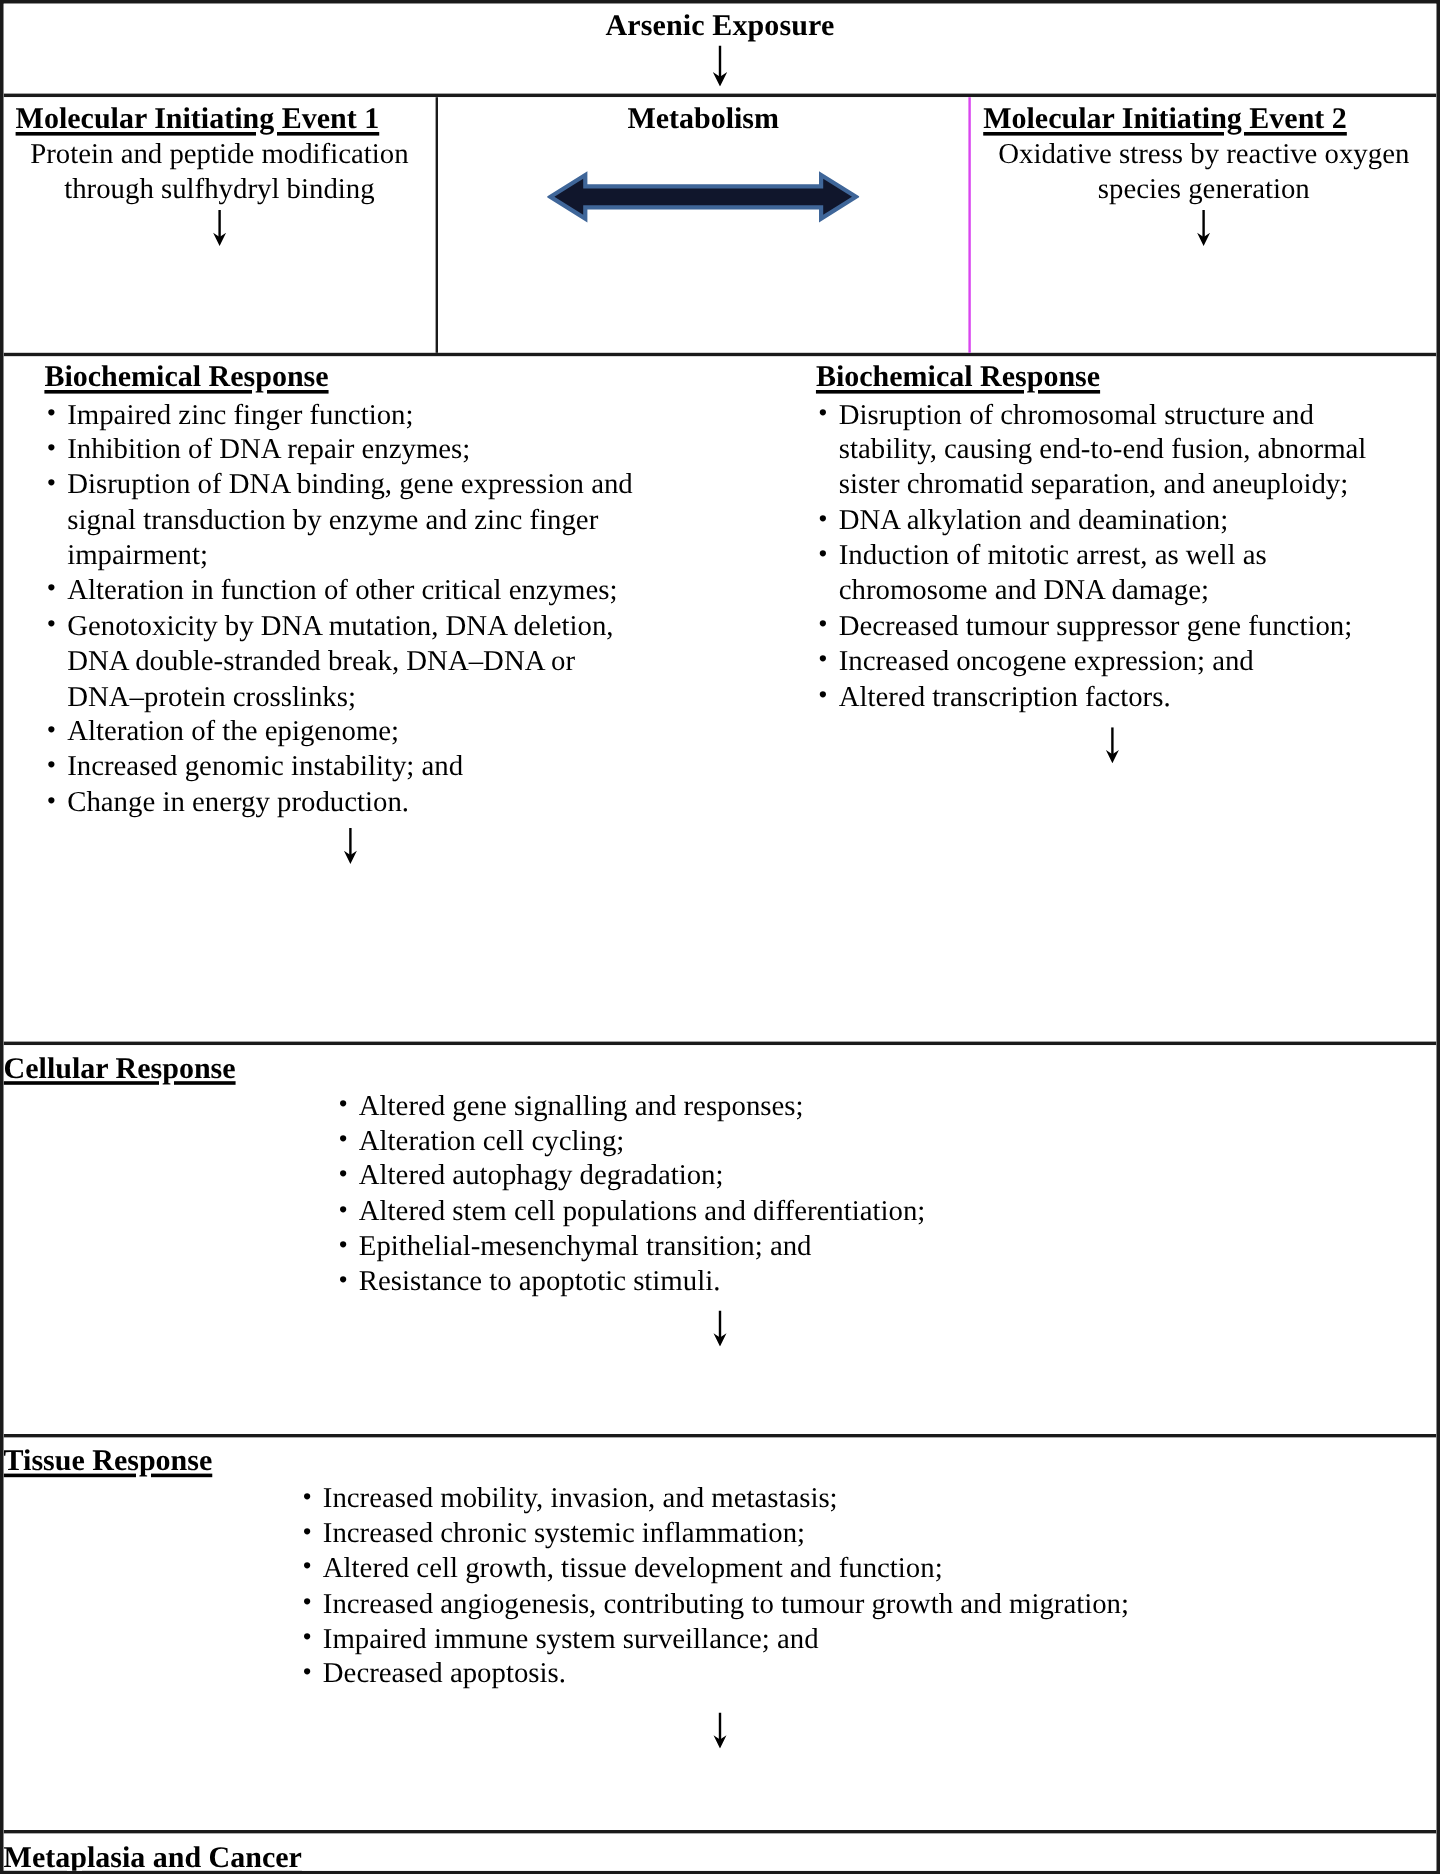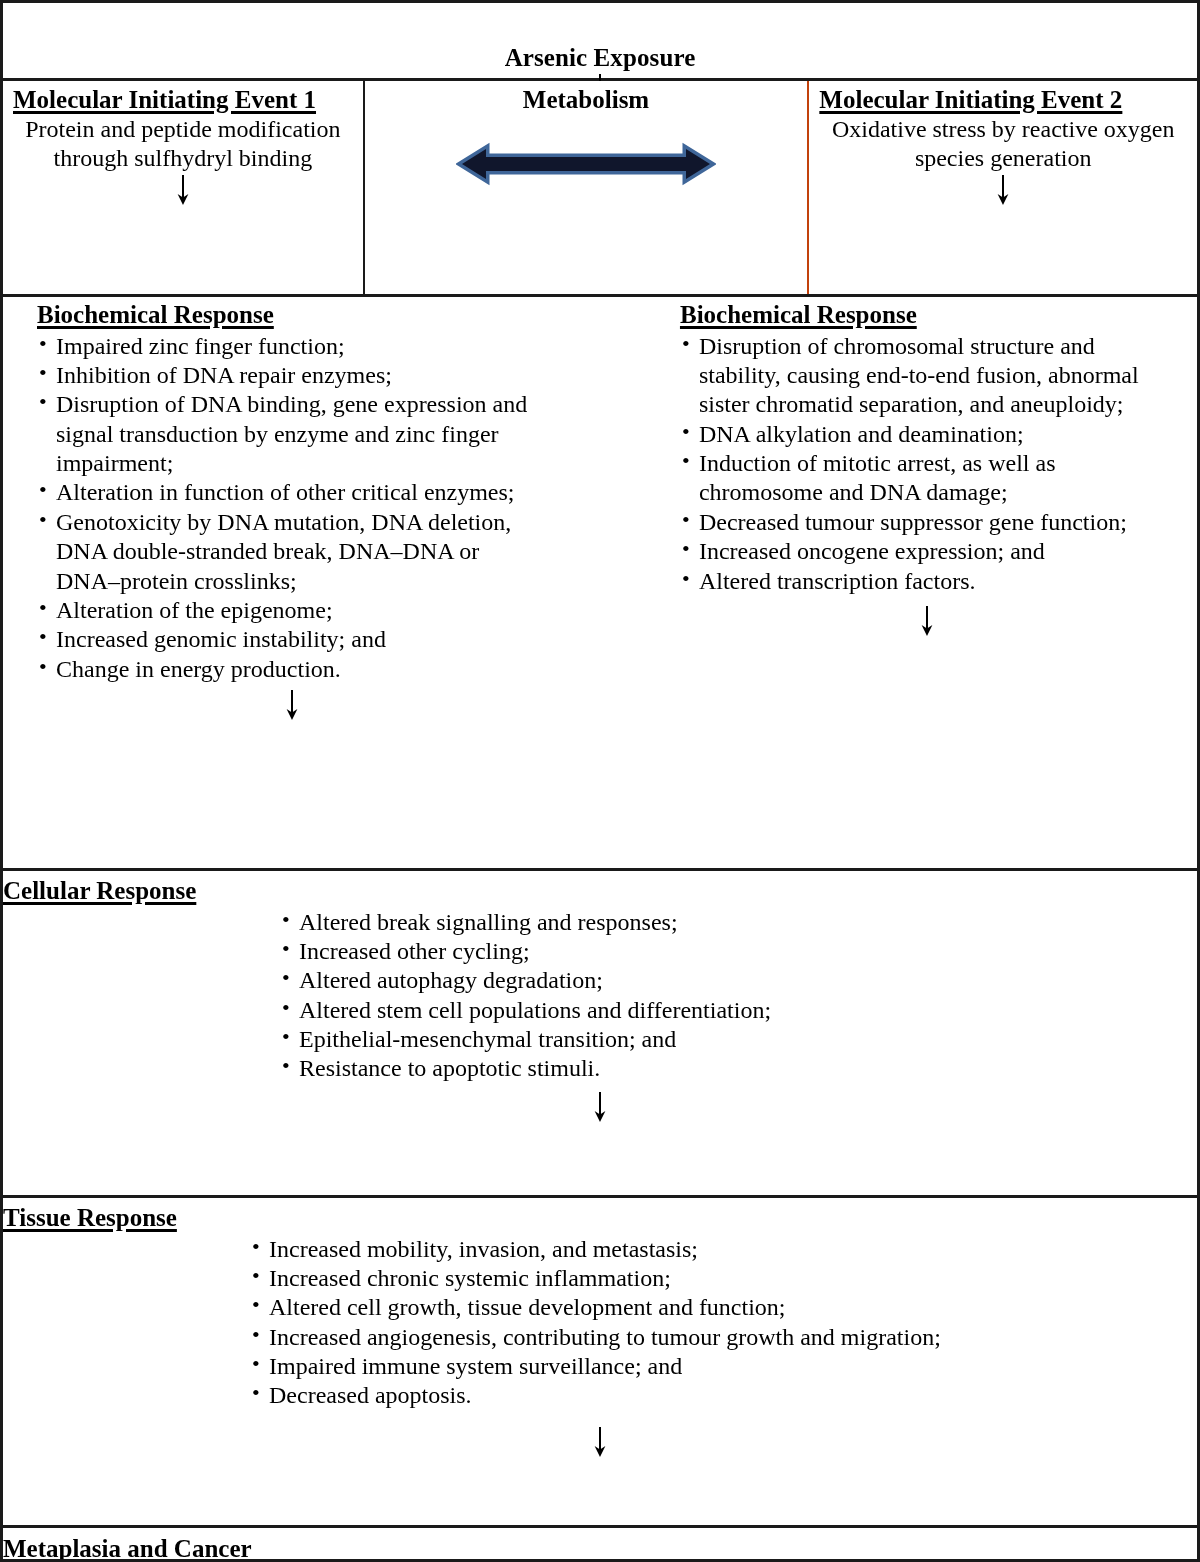--- a/index.html
+++ b/index.html
@@ -31,21 +31,20 @@
   }
   .row.last { border-bottom: none; }
 
   
   .title-bold {
     font-weight: bold;
     font-size: 25px;
     line-height: 1.12;
     text-align: center;
     letter-spacing: .1px;
-    margin-top: 36px;
   }
   .heading-ul {
     font-weight: bold;
     font-size: 25px;
     line-height: 1.14;
     text-align: left;
     text-decoration: underline;
     text-decoration-thickness: 2.5px;
     text-underline-offset: 3px;
   }
@@ -104,21 +103,21 @@
   
   #row-mie {
     height: 216px;
     display: flex;
   }
   #row-mie > .col {
     box-sizing: border-box;
     padding: 5px 10px 0 10px;
   }
   #col-mie1 { width: 374px; border-right: 2px solid #1a1a1a; }
-  #col-metab { width: 460px; border-right: 2px solid #c2410c; }
+  #col-metab { width: 460px; border-right: 2px solid #d946ef; }
   #col-mie2 { width: 401px; }
 
   .metab-arrow-wrap {
     margin-top: 26px;
     display: flex;
     justify-content: center;
   }
 
   
   #row-biochem {
@@ -243,22 +242,22 @@
           <path d="M10 30 L4.6 19 L10 22.6 L15.4 19 Z" fill="#000"></path>
         </svg>
       </div>
 
     </div>
   </div>
 
   <div class="row" id="row-cellular">
     <div class="heading-ul">Cellular Response</div>
     <ul class="bullets" id="cellular-list">
-        <li>Altered break signalling and responses;</li>
-        <li>Increased other cycling;</li>
+        <li>Altered gene signalling and responses;</li>
+        <li>Alteration cell cycling;</li>
         <li>Altered autophagy degradation;</li>
         <li>Altered stem cell populations and differentiation;</li>
         <li>Epithelial-mesenchymal transition; and</li>
         <li>Resistance to apoptotic stimuli.</li>
       </ul>
     <svg class="down-arrow-sm" style="margin-top:8px" viewBox="0 0 20 30" aria-hidden="true">
       <line x1="10" y1="0" x2="10" y2="24" stroke="#000" stroke-width="2"></line>
       <path d="M10 30 L4.6 19 L10 22.6 L15.4 19 Z" fill="#000"></path>
     </svg>
   </div>

